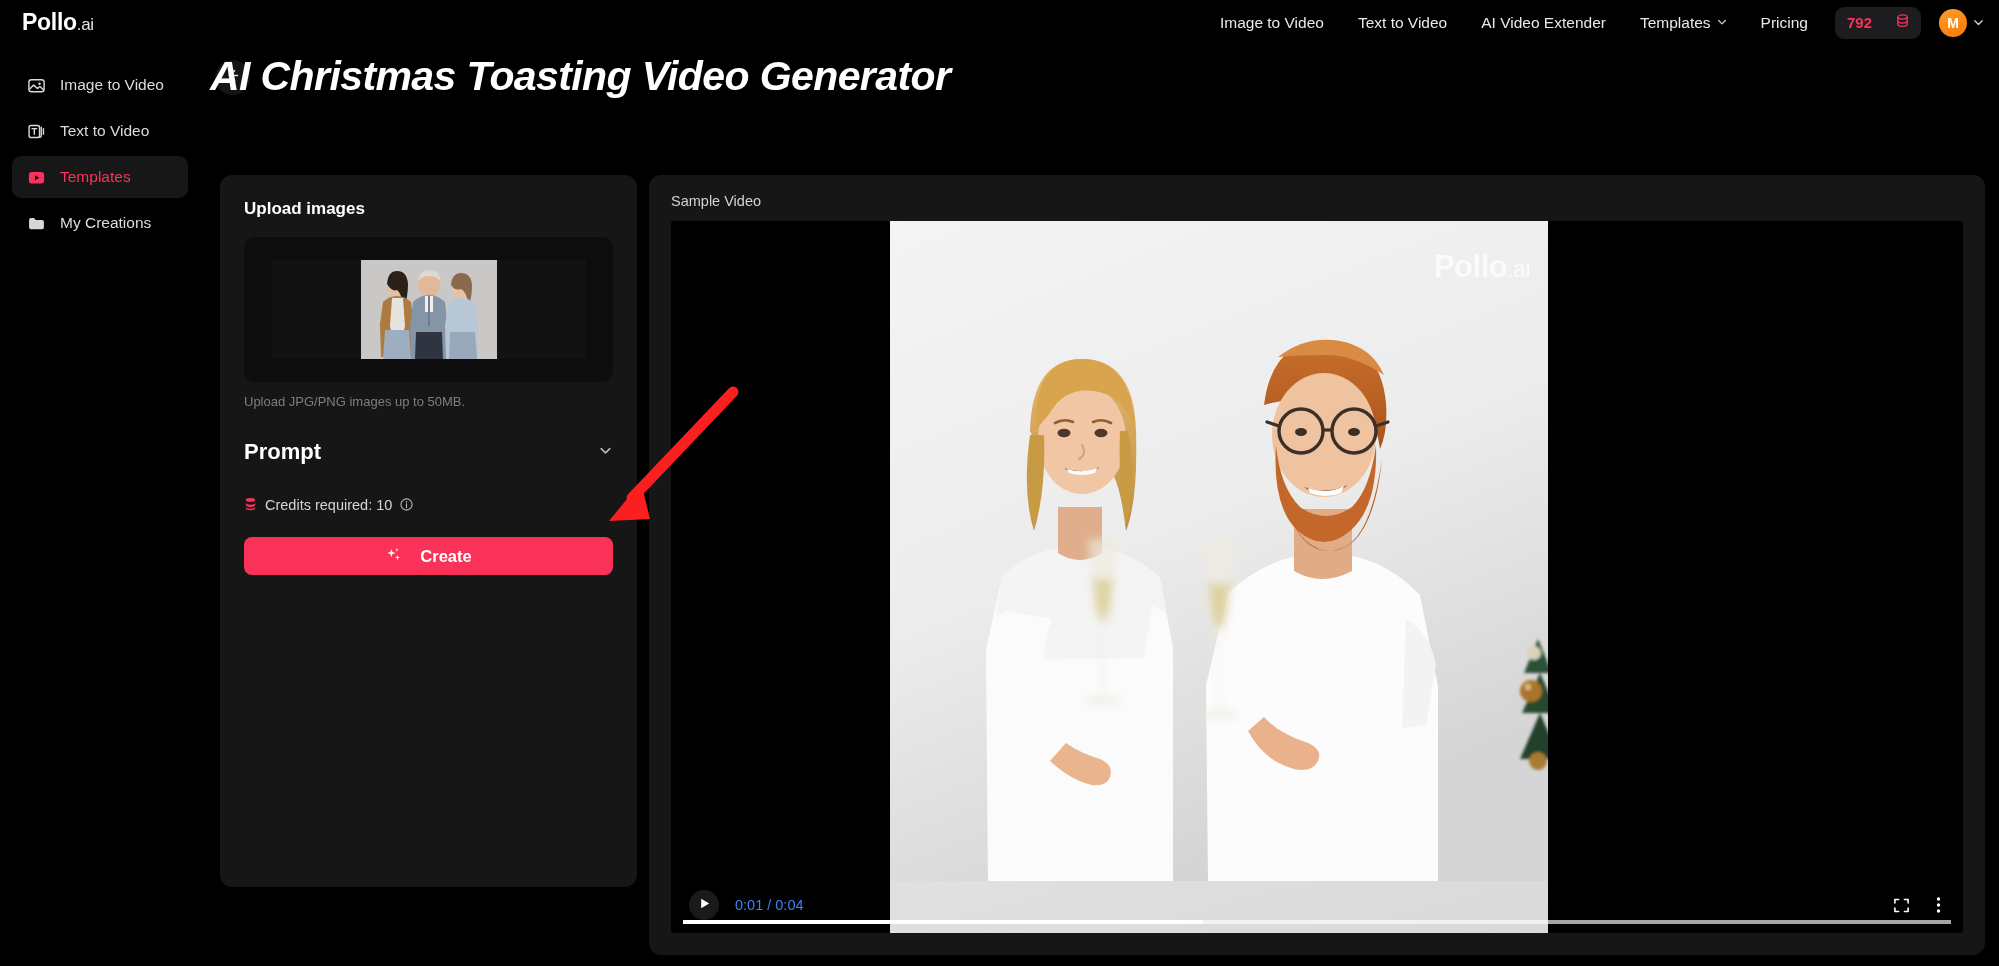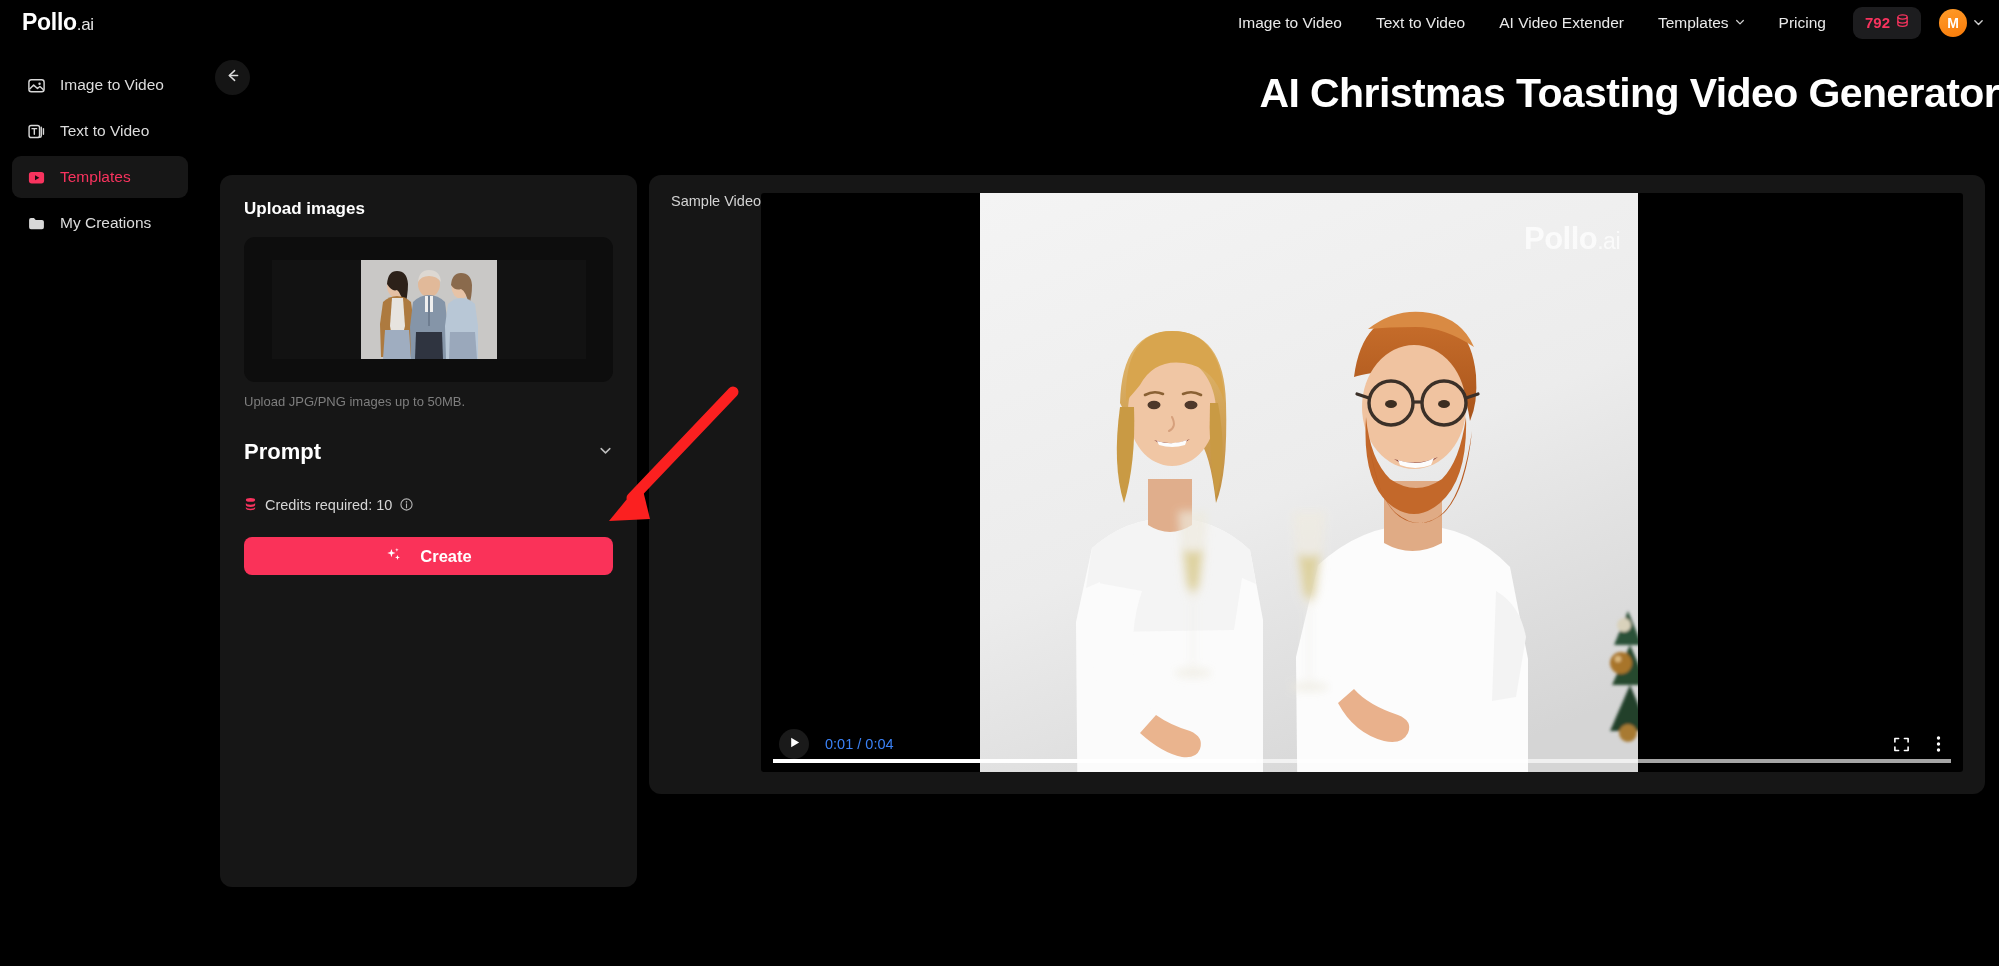--- a/index.html
+++ b/index.html
@@ -25,21 +25,21 @@
     margin-left: auto; display: flex; align-items: center; gap: 0px; height: 45px;
     padding-right: 16px;
   }
   .nav-link {
     color: #e9e9e9; font-size: 15.5px; padding: 0 17px; cursor: pointer;
     display: flex; align-items: center; gap: 6px; white-space: nowrap;
   }
   .chev { display: inline-block; width: 10px; height: 10px; position: relative; top: -1px; }
   .chev svg { display:block; }
   .credits-badge {
-    display: flex; align-items: center; gap: 6px;
+    display: flex; align-items: center; gap: 24px;
     background: #1d1d1f; border-radius: 9px;
     height: 30px; padding: 16px 12px; margin-left: 10px; cursor: pointer;
   }
   .credits-badge .num { color: #f8335e; font-size: 15px; font-weight: 600; }
   .avatar-wrap { display: flex; align-items: center; gap: 6px; margin-left: 18px; cursor: pointer; }
   .avatar {
     width: 28px; height: 28px; border-radius: 50%;
     background: linear-gradient(160deg,#ff9c2a,#f97a08);
     color: #fff; font-size: 14px; font-weight: 700;
     display: flex; align-items: center; justify-content: center;
@@ -60,21 +60,21 @@
 
   
   .back-btn {
     position: absolute; left: 215px; top: 60px;
     width: 35px; height: 35px; border-radius: 50%;
     background: #151515; display: flex; align-items: center; justify-content: center;
     cursor: pointer;
   }
 
   
-  .page-head { position: absolute; left: 210px; top: 68px; width: 1789px; text-align: right; }
+  .page-head { position: absolute; left: 210px; top: 51px; width: 1789px; text-align: left; font-style: italic; }
   .page-title {
     font-size: 41px; font-weight: 700; color: #fff; letter-spacing: -0.6px; line-height: 1.25;
   }
   .page-sub { margin-top: 16px; font-size: 17px; color: #cfcfcf; }
 
   
   .content { position: absolute; left: 220px; top: 175px; width: 1765px; height: 712px; display: flex; gap: 12px; }
 
   .left-card {
     width: 417px; height: 712px; background: #161616;
@@ -105,22 +105,22 @@
 
   .create-btn {
     margin-top: 22px; height: 38px; width: 100%; border: none; border-radius: 8px;
     background: #fa3259; color: #fff; font-size: 16.5px; font-weight: 700;
     display: flex; align-items: center; justify-content: center; gap: 18px;
     cursor: pointer; font-family: "Liberation Sans", sans-serif;
   }
 
   
   .right-card {
-    flex: 1 1 auto; height: 619px; background: #161616; border-radius: 12px;
-    padding: 18px 22px 22px 22px; display: flex; 
+    flex: 1 1 auto; height: 780px; background: #161616; border-radius: 12px;
+    padding: 18px 22px 22px 22px; display: flex; flex-direction: column;
   }
   .video-label { font-size: 14.5px; color: #d3d3d3; margin-bottom: 12px; }
   .video-shell {
     position: relative; flex: 1 1 auto; background: #000; border-radius: 3px; overflow: hidden;
   }
   .video-frame {
     position: absolute; left: 219px; top: 0; width: 658px; height: 100%;
     background: linear-gradient(165deg,#f2f2f2 0%,#e9e9e9 45%,#d9d9d9 100%);
     overflow: hidden;
   }

